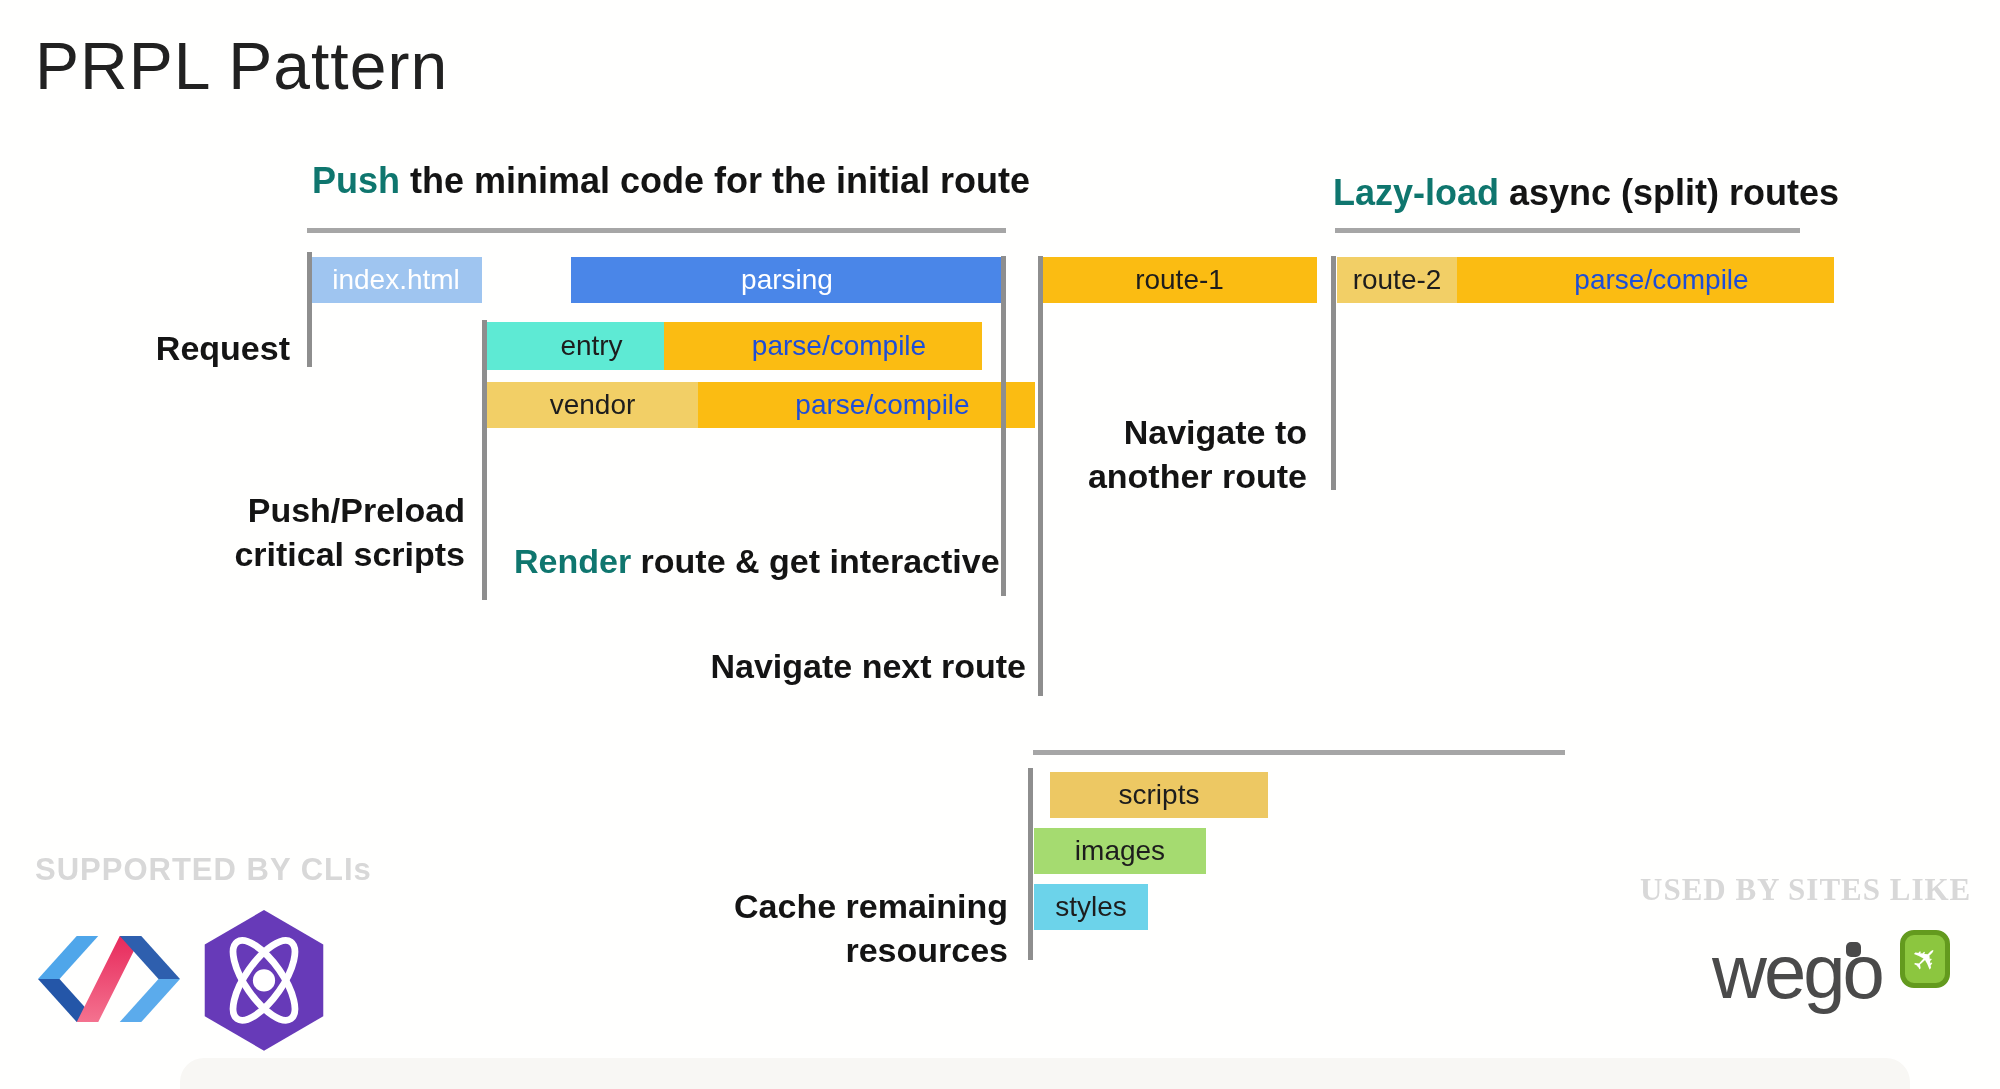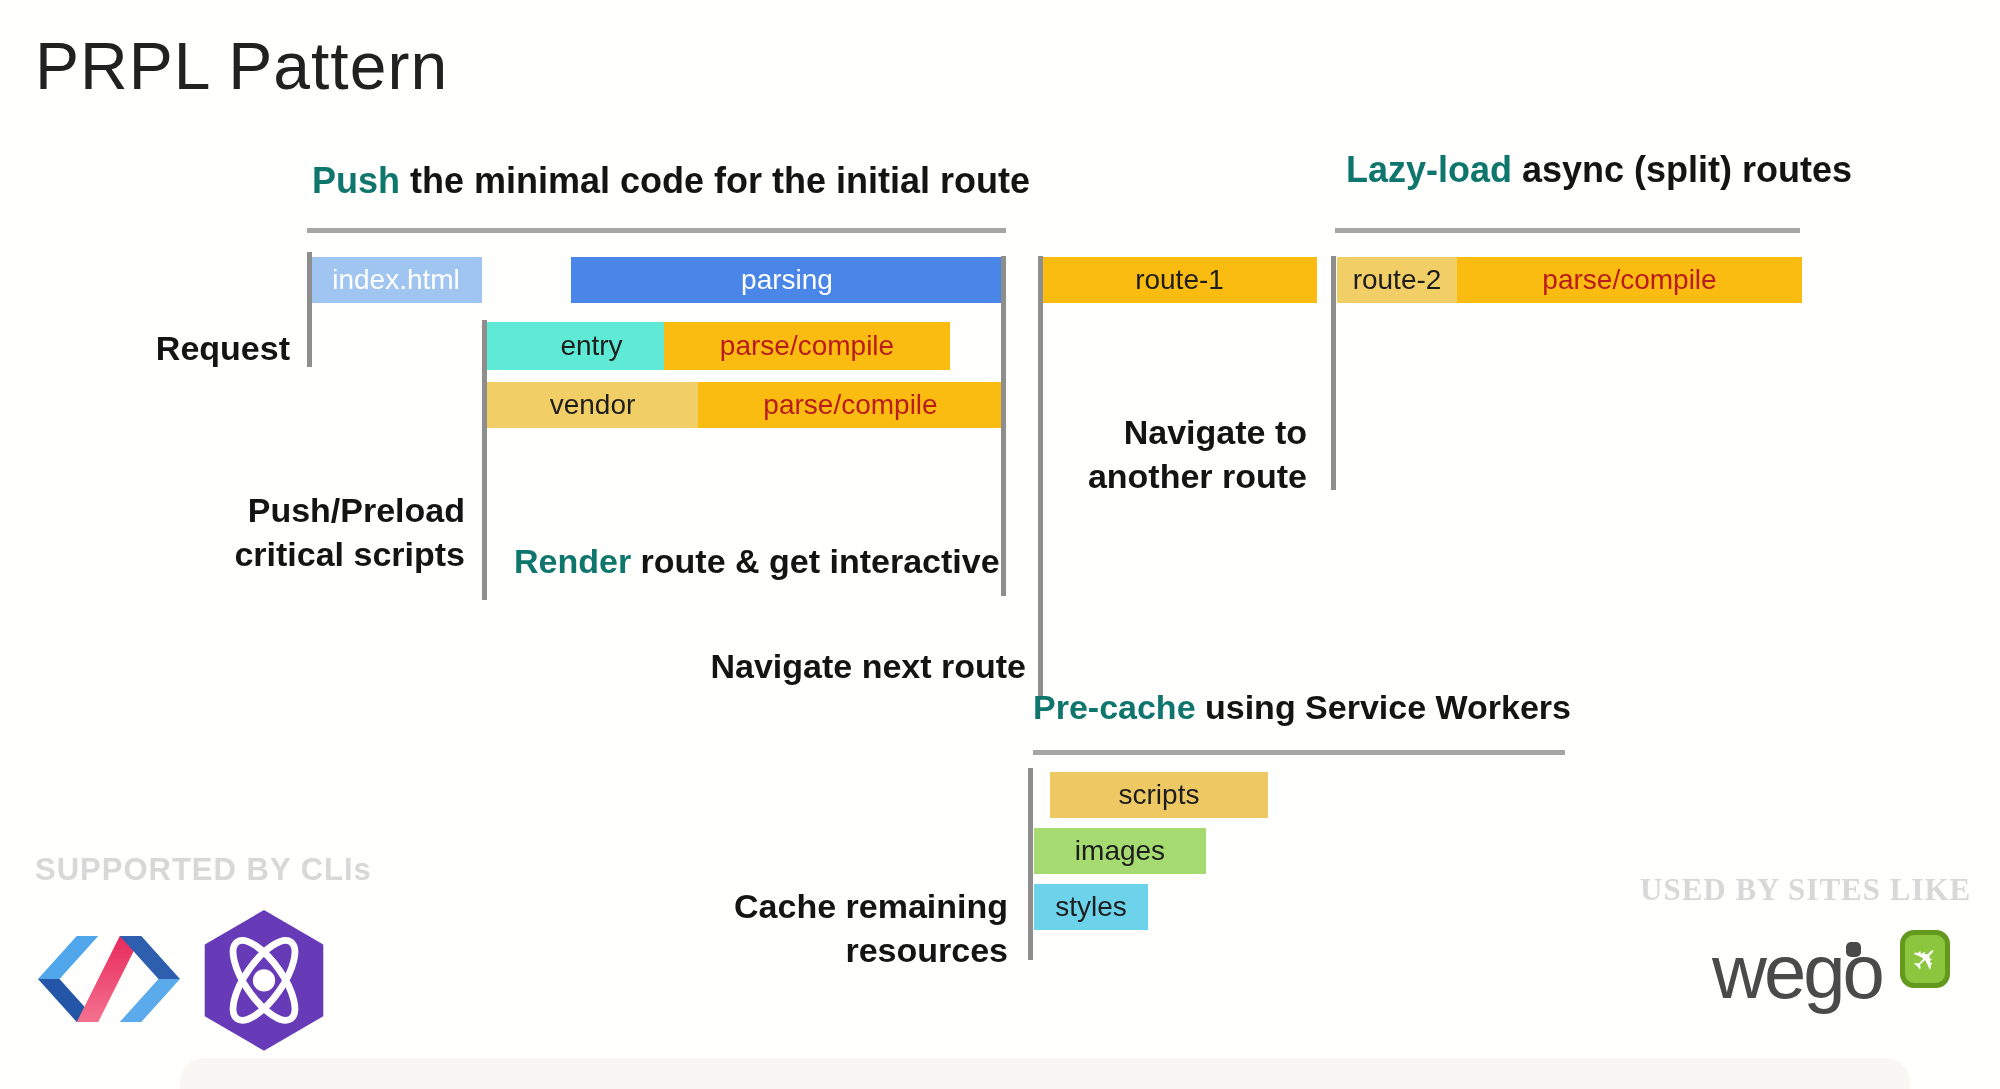--- a/index.html
+++ b/index.html
@@ -12,21 +12,21 @@
   .heading{position:absolute;font-size:36px;font-weight:bold;white-space:nowrap;color:#141414;}
   .heading .hl{color:#0f766e;}
   .hline{position:absolute;height:5px;background:#A6A6A6;}
 
   .vline{position:absolute;width:5px;background:#8E8E8E;}
 
   .bar{position:absolute;display:flex;align-items:center;justify-content:center;
        font-size:28px;white-space:nowrap;}
   .bar.white{color:#fff;}
   .bar.dark{color:#1d1d1d;}
-  .bar.brown{color:#b91c1c;}
+  .bar.brown{color:#1d4ed8;padding-left:32px;}
 
   .steplabel{position:absolute;font-weight:bold;font-size:34px;color:#141414;
              text-align:right;line-height:44px;white-space:nowrap;}
 
   .faded{position:absolute;font-size:31px;font-weight:bold;color:#D8D8D8;letter-spacing:1px;
          white-space:nowrap;}
 
   .logo{position:absolute;}
   .wego-text{position:absolute;left:1712px;top:928px;font-size:76px;font-weight:normal;
              color:#4A4A4A;letter-spacing:-3px;}
@@ -45,21 +45,21 @@
 
 <div id="stage">
 
   <div class="slide-title">PRPL Pattern</div>
 
   <div class="heading" style="left:312px;top:160px;">
     <span class="hl">Push</span><span> the minimal code for the initial route</span>
   </div>
   <div class="hline" style="left:307px;top:228px;width:699px;"></div>
 
-  <div class="heading" style="left:1333px;top:149px;margin-left:13px;">
+  <div class="heading" style="left:1333px;top:172px;">
     <span class="hl">Lazy-load</span><span> async (split) routes</span>
   </div>
   <div class="hline" style="left:1335px;top:228px;width:465px;"></div>
 
   <div class="bar white" style="left:310px;top:257px;width:172px;height:46px;background:#9FC5F0;">index.html</div>
   <div class="bar white" style="left:571px;top:257px;width:432px;height:46px;background:#4A86E8;">parsing</div>
   <div class="bar dark" style="left:1042px;top:257px;width:275px;height:46px;background:#FBBC12;">route-1</div>
   <div class="bar dark" style="left:1337px;top:257px;width:120px;height:46px;background:#F2CF66;">route-2</div>
   <div class="bar brown" style="left:1457px;top:257px;width:345px;height:46px;background:#FBBC12;">parse/compile</div>
 
@@ -86,23 +86,20 @@
     <span class="hl">Render</span><span> route &amp; get interactive</span>
   </div>
 
   <div class="steplabel" style="left:1060px;top:410px;width:247px;">
     <div>Navigate to</div>
     <div>another route</div>
   </div>
 
   <div class="steplabel" style="left:700px;top:644px;width:326px;">Navigate next route</div>
 
-  <div class="heading" style="left:1033px;top:688px;font-size:34px;">
-    <span class="hl">Pre-cache</span><span> using Service Workers</span>
-  </div>
   <div class="hline" style="left:1033px;top:750px;width:532px;"></div>
 
   <div class="bar dark" style="left:1034px;top:772px;width:218px;height:46px;background:#EDC863;margin-left:16px;">scripts</div>
   <div class="bar dark" style="left:1034px;top:828px;width:172px;height:46px;background:#A5DB70;">images</div>
   <div class="bar dark" style="left:1034px;top:884px;width:114px;height:46px;background:#6CD3EA;">styles</div>
 
   <div class="steplabel" style="left:708px;top:884px;width:300px;">
     <div>Cache remaining</div>
     <div>resources</div>
   </div>

